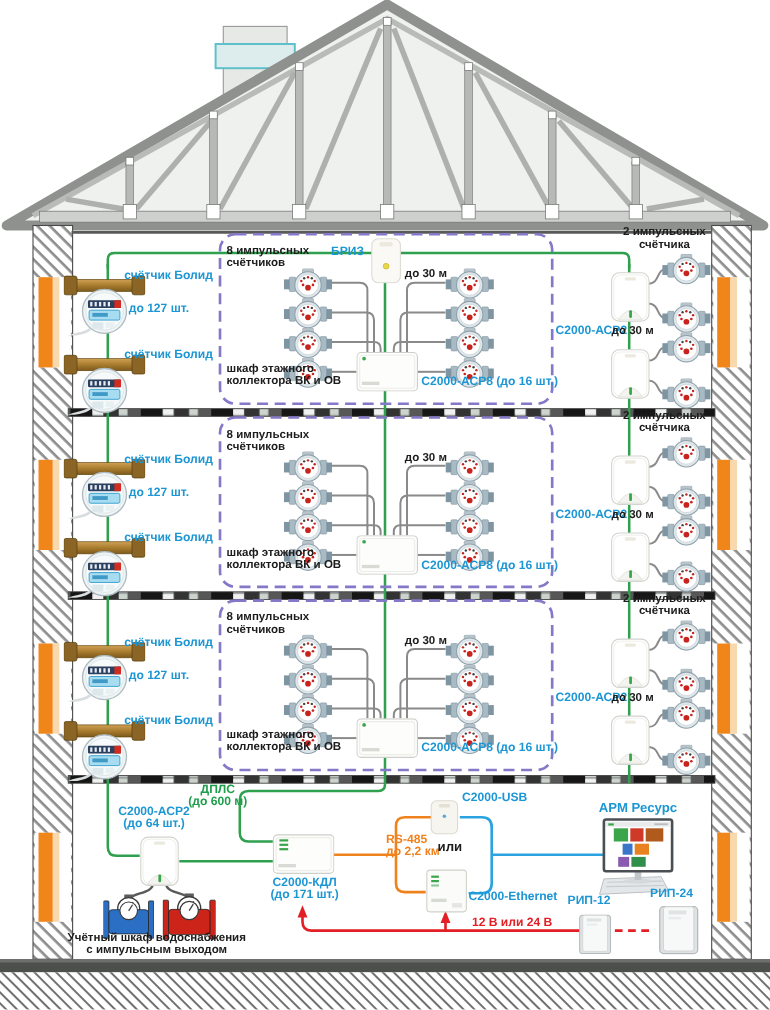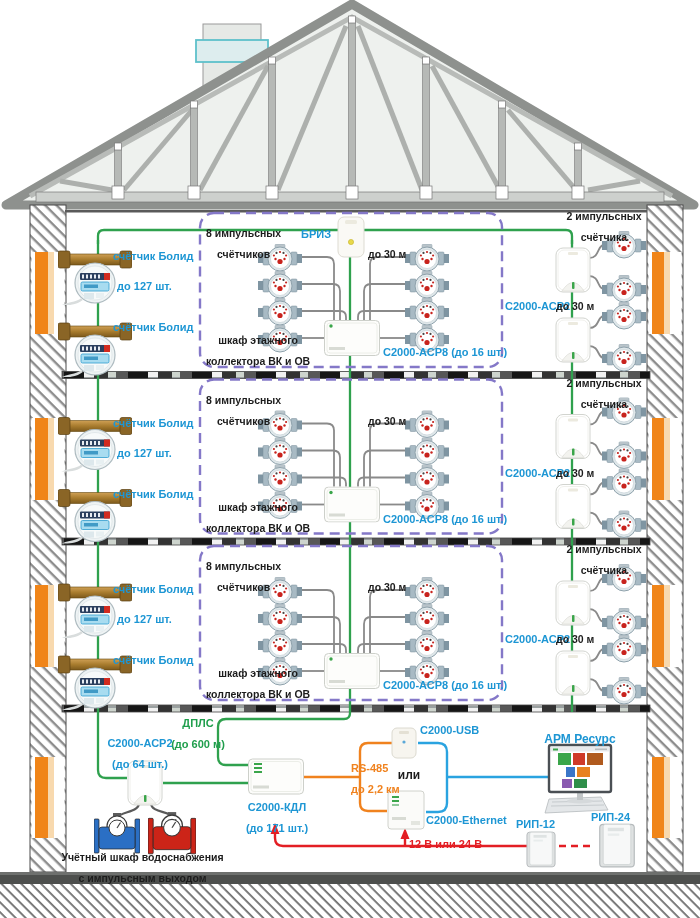--- a/index.html
+++ b/index.html
@@ -1,22 +1,22 @@
 <!DOCTYPE html>
 <html><head>
 <meta charset="utf-8">
 <style>
   html,body{margin:0;padding:0;background:#fff;}
   .stage{position:relative;width:700px;height:918px;background:#fff;overflow:hidden;
          font-family:"Liberation Sans",sans-serif;}
   .stage svg.gfx{position:absolute;left:0;top:0;}
   .labels{position:absolute;left:0;top:0;width:700px;height:918px;pointer-events:none;}
   .floor{position:absolute;left:0;width:700px;height:0;}
-  .lbl{position:absolute;font-size:11px;font-weight:700;color:#1d96d4;line-height:21px;white-space:nowrap;}
-  .blk{color:#1c1c1c;font-size:10.5px;text-align:center;}
+  .lbl{position:absolute;font-size:11px;font-weight:700;color:#1d96d4;line-height:11px;white-space:nowrap;}
+  .blk{color:#1c1c1c;font-size:10.5px;}
   .grn{color:#1f9e4c;}
   .org{color:#f0821e;}
   .red{color:#e31e24;}
   .ctr{text-align:center;}
   .prel{white-space:pre-line;}
   .big{font-size:12px;text-align:center;}
 </style>
 </head>
 <body>
 
@@ -397,19 +397,19 @@
     <div class="lbl prel ctr" style="left:238px;top:797px;width:78px">C2000-КДЛ
 (до 171 шт.)</div>
     <div class="lbl org prel" style="left:351px;top:758px">RS-485
 до 2,2 км</div>
     <div class="lbl" style="left:420px;top:720px">C2000-USB</div>
     <div class="lbl blk ctr big" style="left:391px;top:765px;width:36px">или</div>
     <div class="lbl" style="left:426px;top:810px">C2000-Ethernet</div>
     <div class="lbl ctr big" style="left:543px;top:729px;width:74px">АРМ Ресурс</div>
     <div class="lbl" style="left:516px;top:814px">РИП-12</div>
     <div class="lbl" style="left:591px;top:807px">РИП-24</div>
-    <div class="lbl red" style="left:409px;top:834px">12 В или 24 В</div>
+    <div class="lbl red" style="left:429px;top:834px">12 В или 24 В</div>
     <div class="lbl blk prel ctr" style="left:60px;top:847px;width:165px">Учётный шкаф водоснабжения
 с импульсным выходом</div>
   </div>
 </div>
 
 </div>
 
 </body></html>

